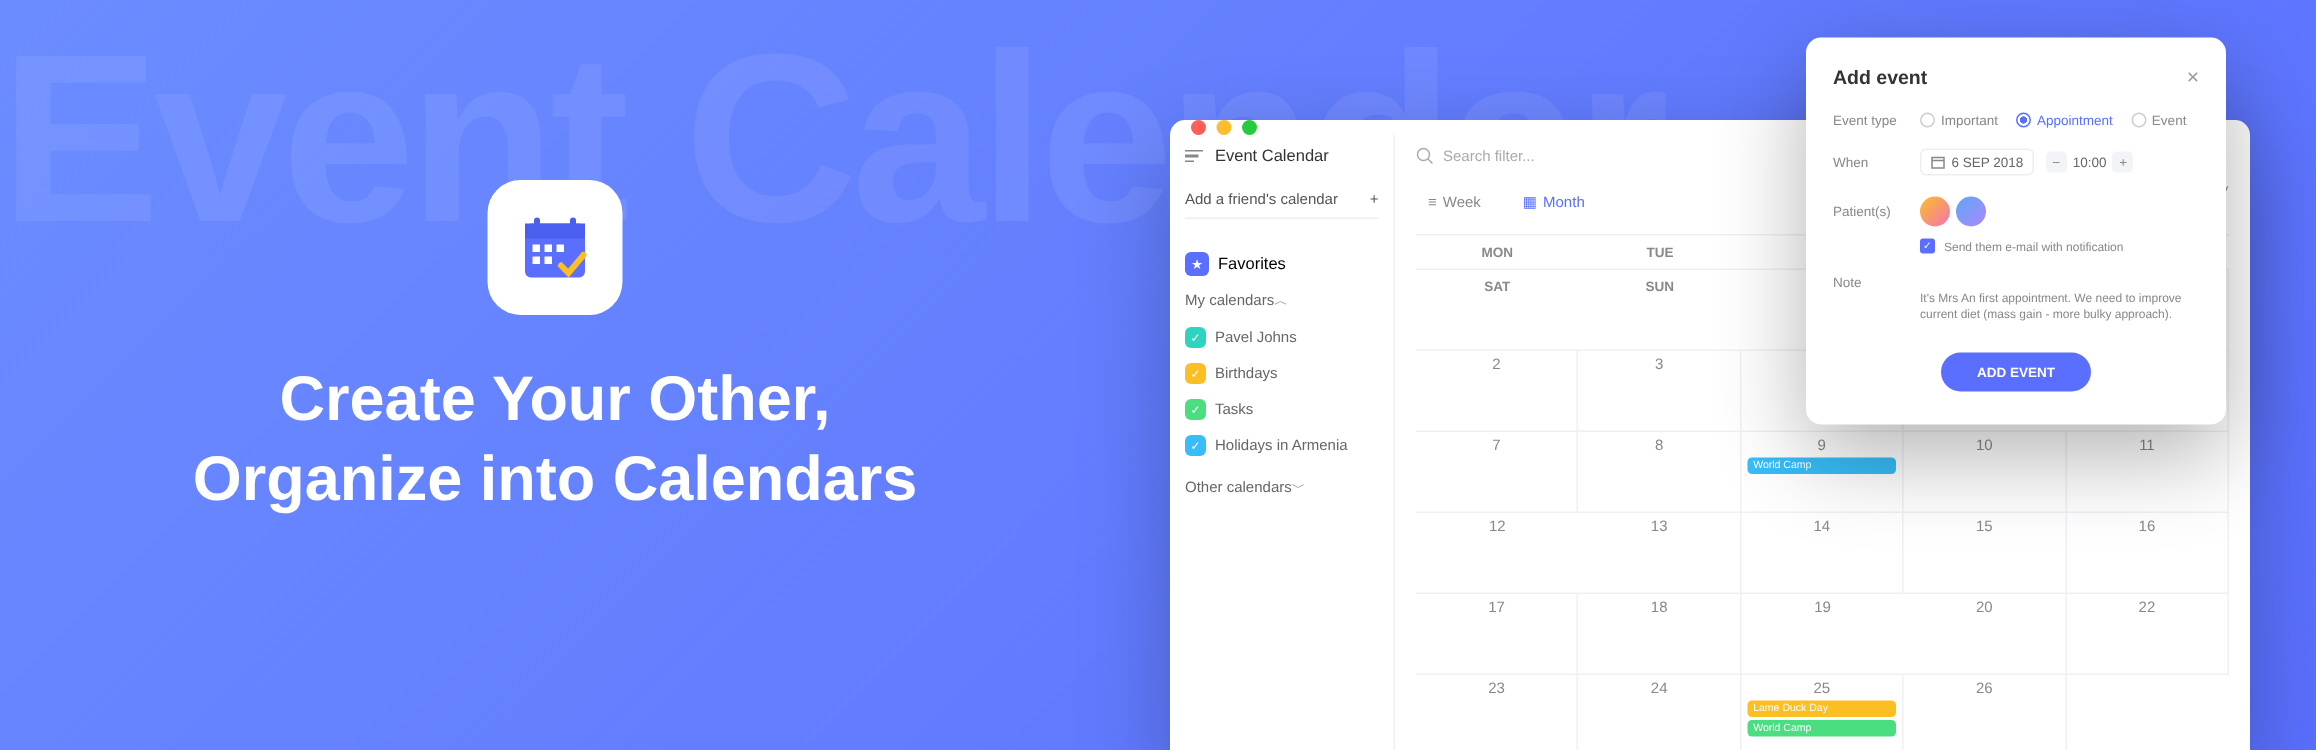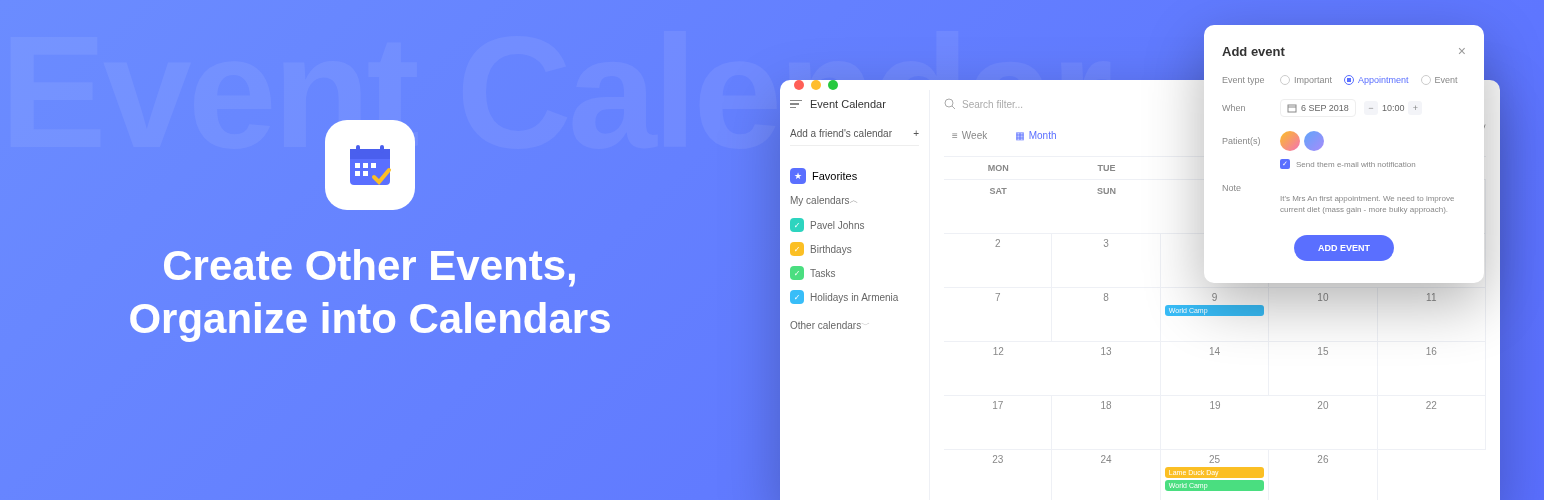--- a/index.html
+++ b/index.html
@@ -78,21 +78,21 @@
       <rect x="12" y="6" width="4" height="8" rx="2" fill="#4a5fee"></rect>
       <rect x="36" y="6" width="4" height="8" rx="2" fill="#4a5fee"></rect>
       <rect x="11" y="24" width="5" height="5" fill="#fff"></rect>
         <rect x="19" y="24" width="5" height="5" fill="#fff"></rect>
         <rect x="27" y="24" width="5" height="5" fill="#fff"></rect>
       <rect x="11" y="32" width="5" height="5" fill="#fff"></rect>
         <rect x="19" y="32" width="5" height="5" fill="#fff"></rect>
       <path d="M30 38 l5 5 l10 -12" stroke="#fbbf24" stroke-width="4" fill="none" stroke-linecap="round"></path>
     </svg>
   </div>
-  <h1><span>Create Other Events,</span><br><span>Organize into Calendars</span></h1>
+  <h1><span>Create Your Other,</span><br><span>Organize into Calendars</span></h1>
 </div>
 
 <div class="window">
   <div class="win-bar">
     <div class="dot r"></div>
     <div class="dot y"></div>
     <div class="dot g"></div>
   </div>
   <div class="win-body">
     <div class="sidebar">

